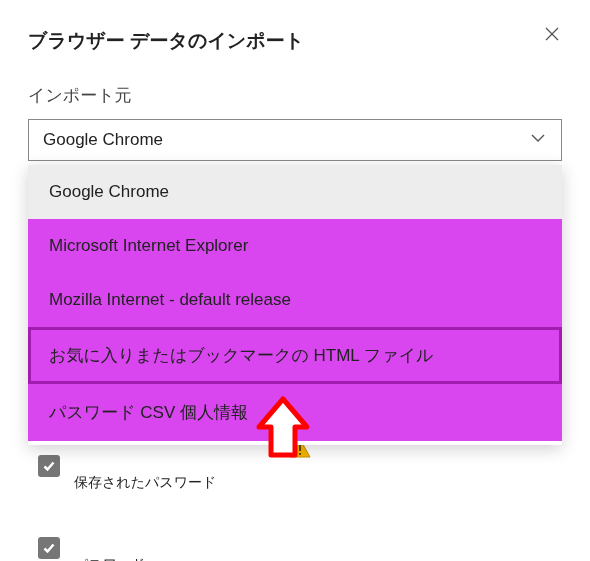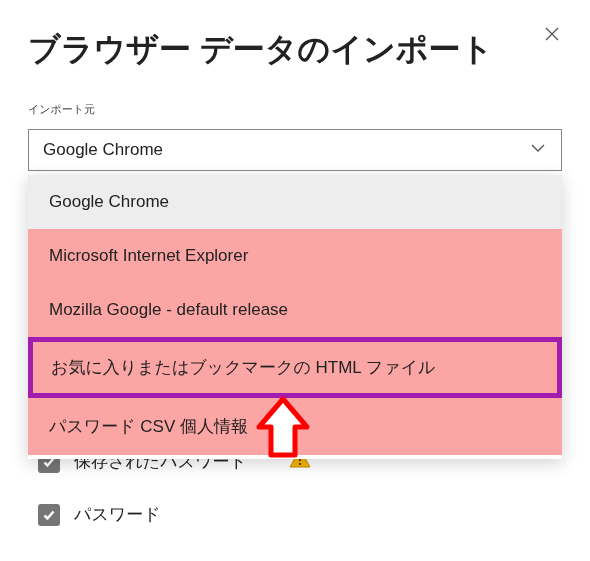--- a/index.html
+++ b/index.html
@@ -12,22 +12,22 @@
       color: #333;
     }
     .dialog { padding: 28px 28px 0 28px; position: relative; }
     .close-btn {
       position: absolute; top: 22px; right: 26px;
       width: 24px; height: 24px; cursor: pointer;
       display: flex; align-items: center; justify-content: center;
       color: #555;
       background: none; border: none;
     }
-    .title { font-size: 32px; font-weight: 600; color: #222; margin-bottom: 30px; }
-    .field-label { font-size: 11px; color: #444; margin-bottom: 12px; }
+    .title { font-size: 19px; font-weight: 600; color: #222; margin-bottom: 30px; }
+    .field-label { font-size: 17px; color: #444; margin-bottom: 12px; }
     .combo {
       border: 1px solid #888;
       height: 42px;
       display: flex; align-items: center; justify-content: space-between;
       padding: 0 14px;
       cursor: pointer;
       background: #fff;
     }
     .combo-value { font-size: 17px; color: #222; }
     .chevron { color: #555; }
@@ -38,40 +38,40 @@
       box-shadow: 0 4px 16px rgba(0,0,0,0.18);
       margin-top: 4px;
       z-index: 5;
       padding-bottom: 4px;
     }
     .opt {
       padding: 14px 18px;
       font-size: 17px;
       color: #222;
       cursor: pointer;
-      background: #fca5a5;
+      background: #d946ef;
       border: 3px solid transparent;
     }
     .opt.selected { background: #ededed; }
-    .opt.highlight { border: 5px solid #a21caf; }
+    .opt.highlight { border: 3px solid #a21caf; }
     .check-row {
       margin-top: 279px;
       display: flex; flex-direction: column; gap: 30px;
       padding-left: 10px;
     }
     .checkbox-line { display: flex; align-items: center; gap: 14px; position: relative; }
     .cb {
       width: 22px; height: 22px;
       background: #767676;
       border-radius: 3px;
       display: flex; align-items: center; justify-content: center;
       cursor: pointer; border: none;
     }
     .cb svg { stroke: #fff; stroke-width: 2.5; fill: none; }
-    .cb-label { font-size: 17px; color: #222; }
+    .cb-label { font-size: 14px; color: #222; margin-top: 34px; }
     .warn-icon {
       position: absolute; left: 250px; top: -4px;
     }
     .arrow-annot {
       position: absolute;
       left: 253px; top: 395px;
       z-index: 10;
       pointer-events: none;
     }
   </style>
@@ -95,21 +95,21 @@
     <span class="chevron">
       <svg width="18" height="18" viewBox="0 0 18 18">
           <path d="M3 6 L9 12 L15 6" stroke="currentColor" stroke-width="1.4" fill="none"></path>
         </svg>
     </span>
   </div>
 
   <div class="dropdown">
     <div class="opt selected"><span>Google Chrome</span></div>
     <div class="opt"><span>Microsoft Internet Explorer</span></div>
-    <div class="opt"><span>Mozilla Google - default release</span></div>
+    <div class="opt"><span>Mozilla Internet - default release</span></div>
     <div class="opt highlight"><span>お気に入りまたはブックマークの HTML ファイル</span></div>
     <div class="opt"><span>パスワード CSV 個人情報</span></div>
   </div>
 
   <div class="check-row">
     <div class="checkbox-line">
       <button class="cb">
         <svg width="14" height="14" viewBox="0 0 14 14">
             <path d="M2.5 7.5 L5.5 10.5 L11.5 3.5"></path>
           </svg>

